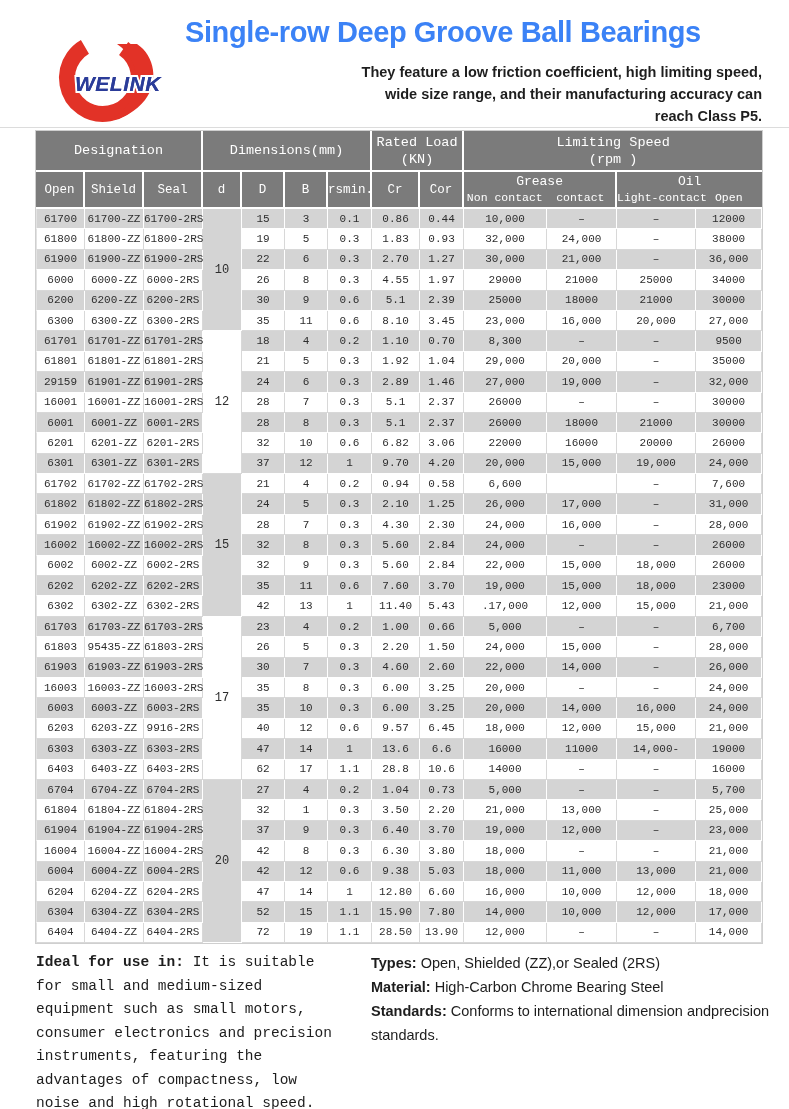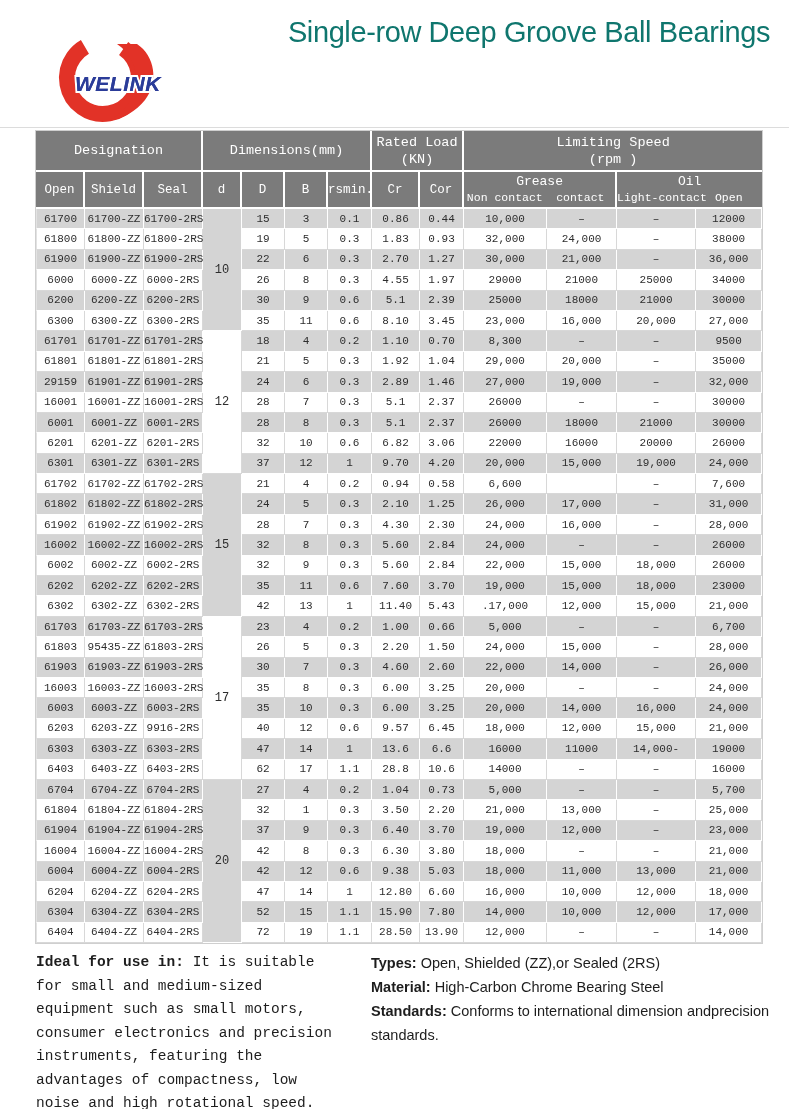--- a/index.html
+++ b/index.html
@@ -8,21 +8,21 @@
     width:789px; height:1109px; position:relative;
     font-family:"Liberation Sans", sans-serif;
     overflow:hidden;
   }
   .page { position:absolute; inset:0; }
 
   
   .logo { position:absolute; left:53px; top:24px; width:132px; height:112px; }
   .page-title {
     position:absolute; left:185px; top:16px; width:585px;
-    text-align:right; font-size:29px; font-weight:normal; color:#0f766e;
+    text-align:left; font-size:29px; font-weight:bold; color:#3b82f6;
     letter-spacing:-0.4px;
   }
   .page-subtitle {
     position:absolute; top:61px; right:27px; width:540px;
     text-align:right; font-size:14.5px; font-weight:bold; color:#1e1e1e;
     line-height:22px;
   }
   .page-subtitle span { display:block; }
   .top-divider { position:absolute; top:127px; left:0; width:789px; height:1px; background:#dcdcdc; }
 
@@ -81,20 +81,25 @@
         <circle cx="50" cy="54" r="36" stroke="#e23227" stroke-width="16" stroke-dasharray="185 42" transform="rotate(-55 50 54)"></circle>
         <path d="M84 20 C 102 32, 106 58, 92 76 C 83 87, 70 95, 55 97
                  C 72 88, 82 74, 83 58 C 84 42, 77 29, 64 20 Z" fill="#e23227"></path>
       </g>
       <text x="22" y="67" font-family="Liberation Sans, sans-serif" font-style="italic" font-weight="bold" font-size="21" letter-spacing="0.5" fill="#2b3c99" stroke="#ffffff" stroke-width="4" paint-order="stroke">WELINK</text>
       <text x="22" y="67" font-family="Liberation Sans, sans-serif" font-style="italic" font-weight="bold" font-size="21" letter-spacing="0.5" fill="#2b3c99">WELINK</text>
     </svg>
   </div>
 
   <h1 class="page-title">Single-row Deep Groove Ball Bearings</h1>
+  <div class="page-subtitle">
+    <span>They feature a low friction coefficient, high limiting speed,</span>
+    <span>wide size range, and their manufacturing accuracy can</span>
+    <span>reach Class P5.</span>
+  </div>
   <div class="top-divider"></div>
 
   <table class="spec">
     <colgroup>
       <col style="width:49px">
         <col style="width:59px">
         <col style="width:59px">
       <col style="width:39px">
         <col style="width:43px">
         <col style="width:43px">

